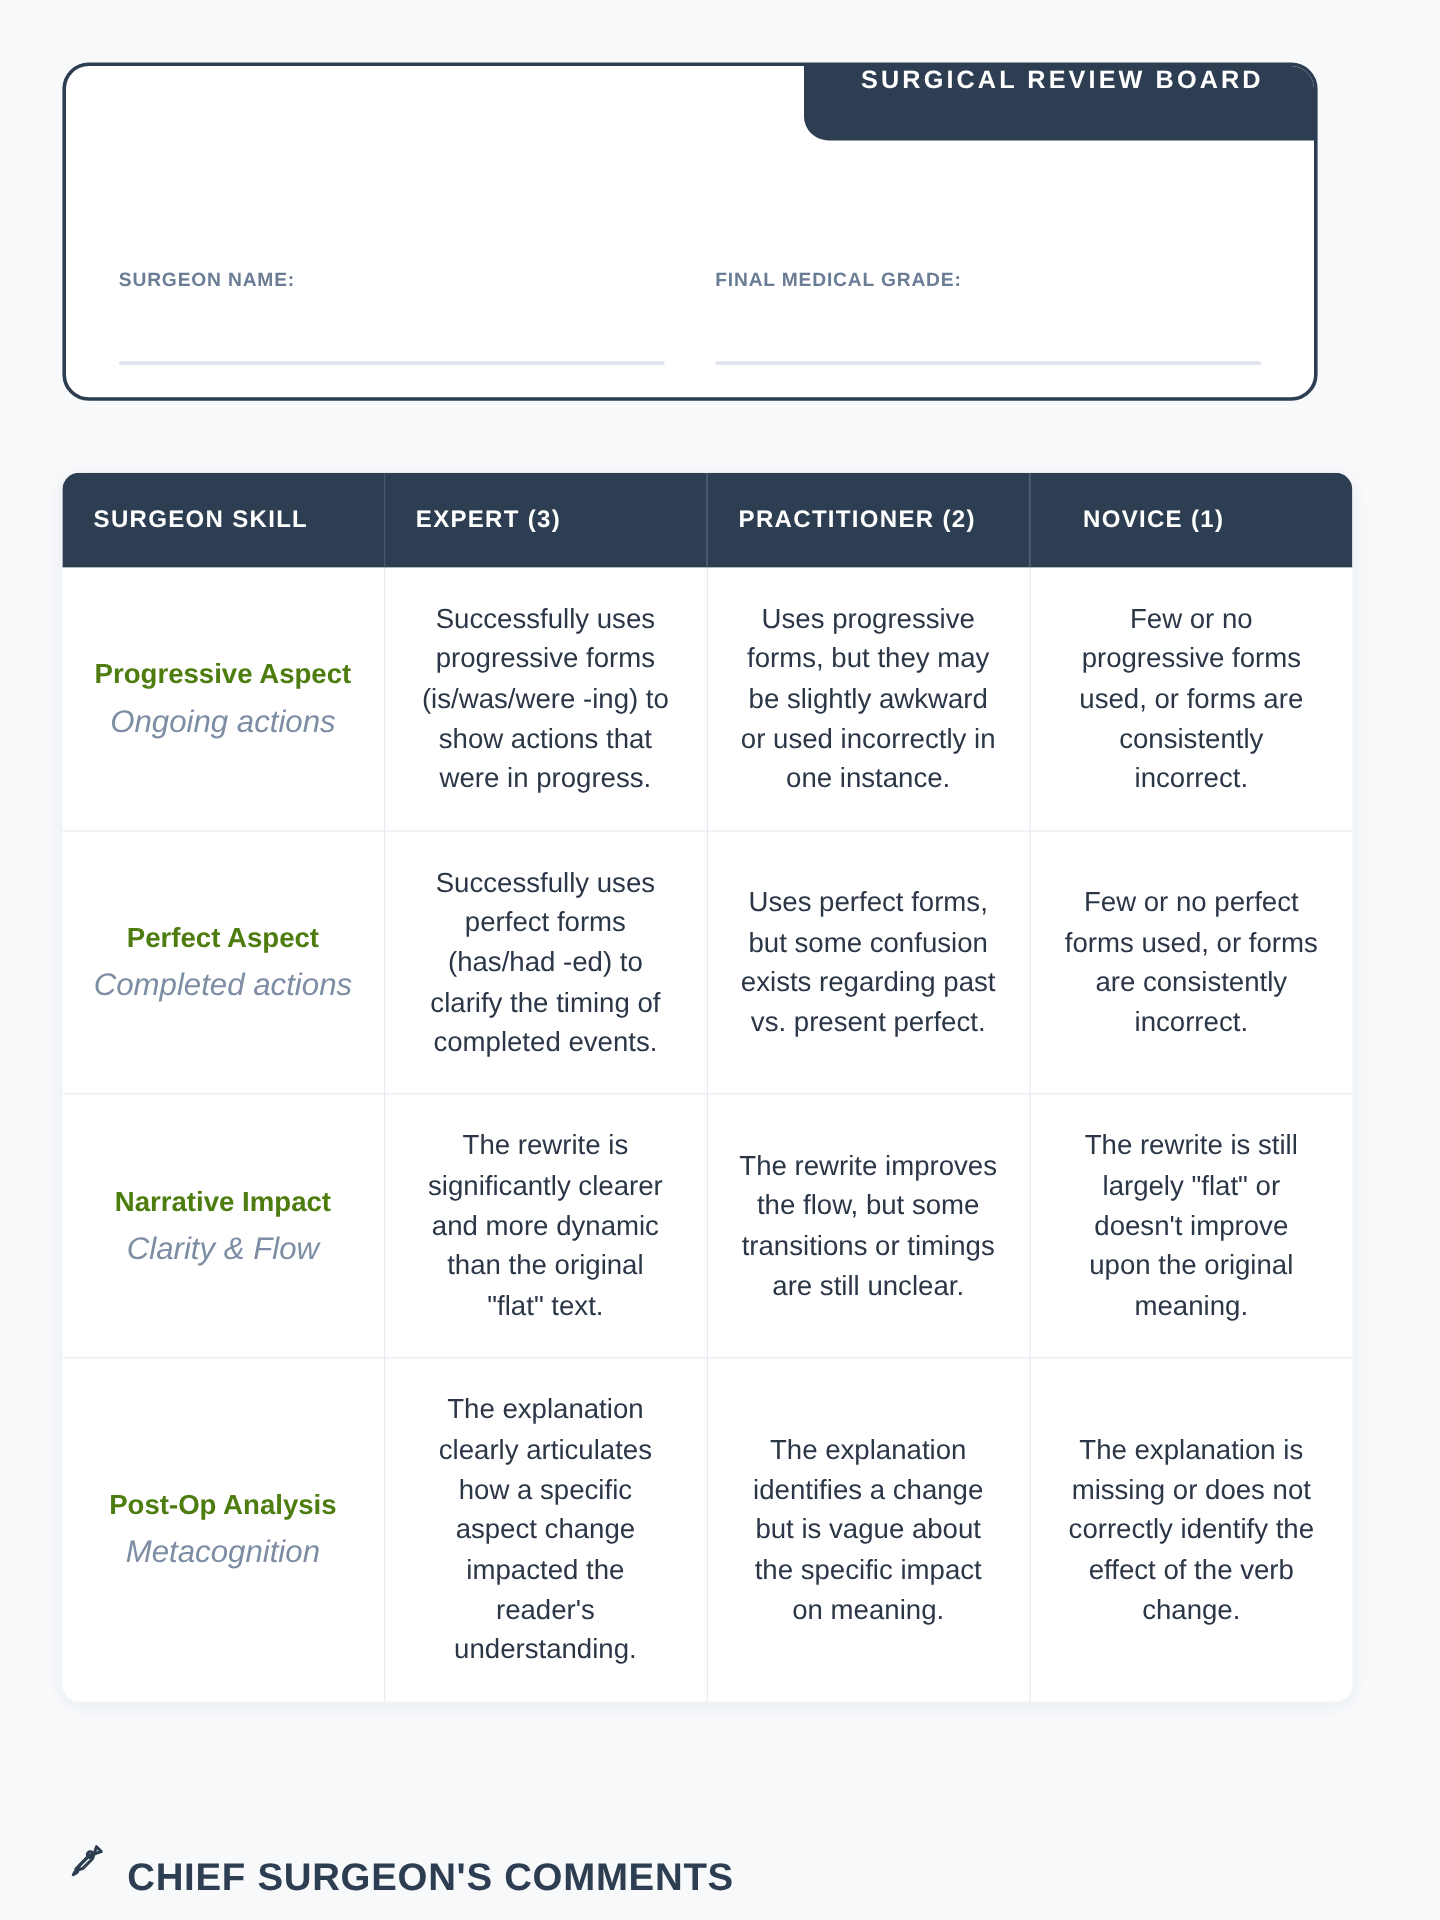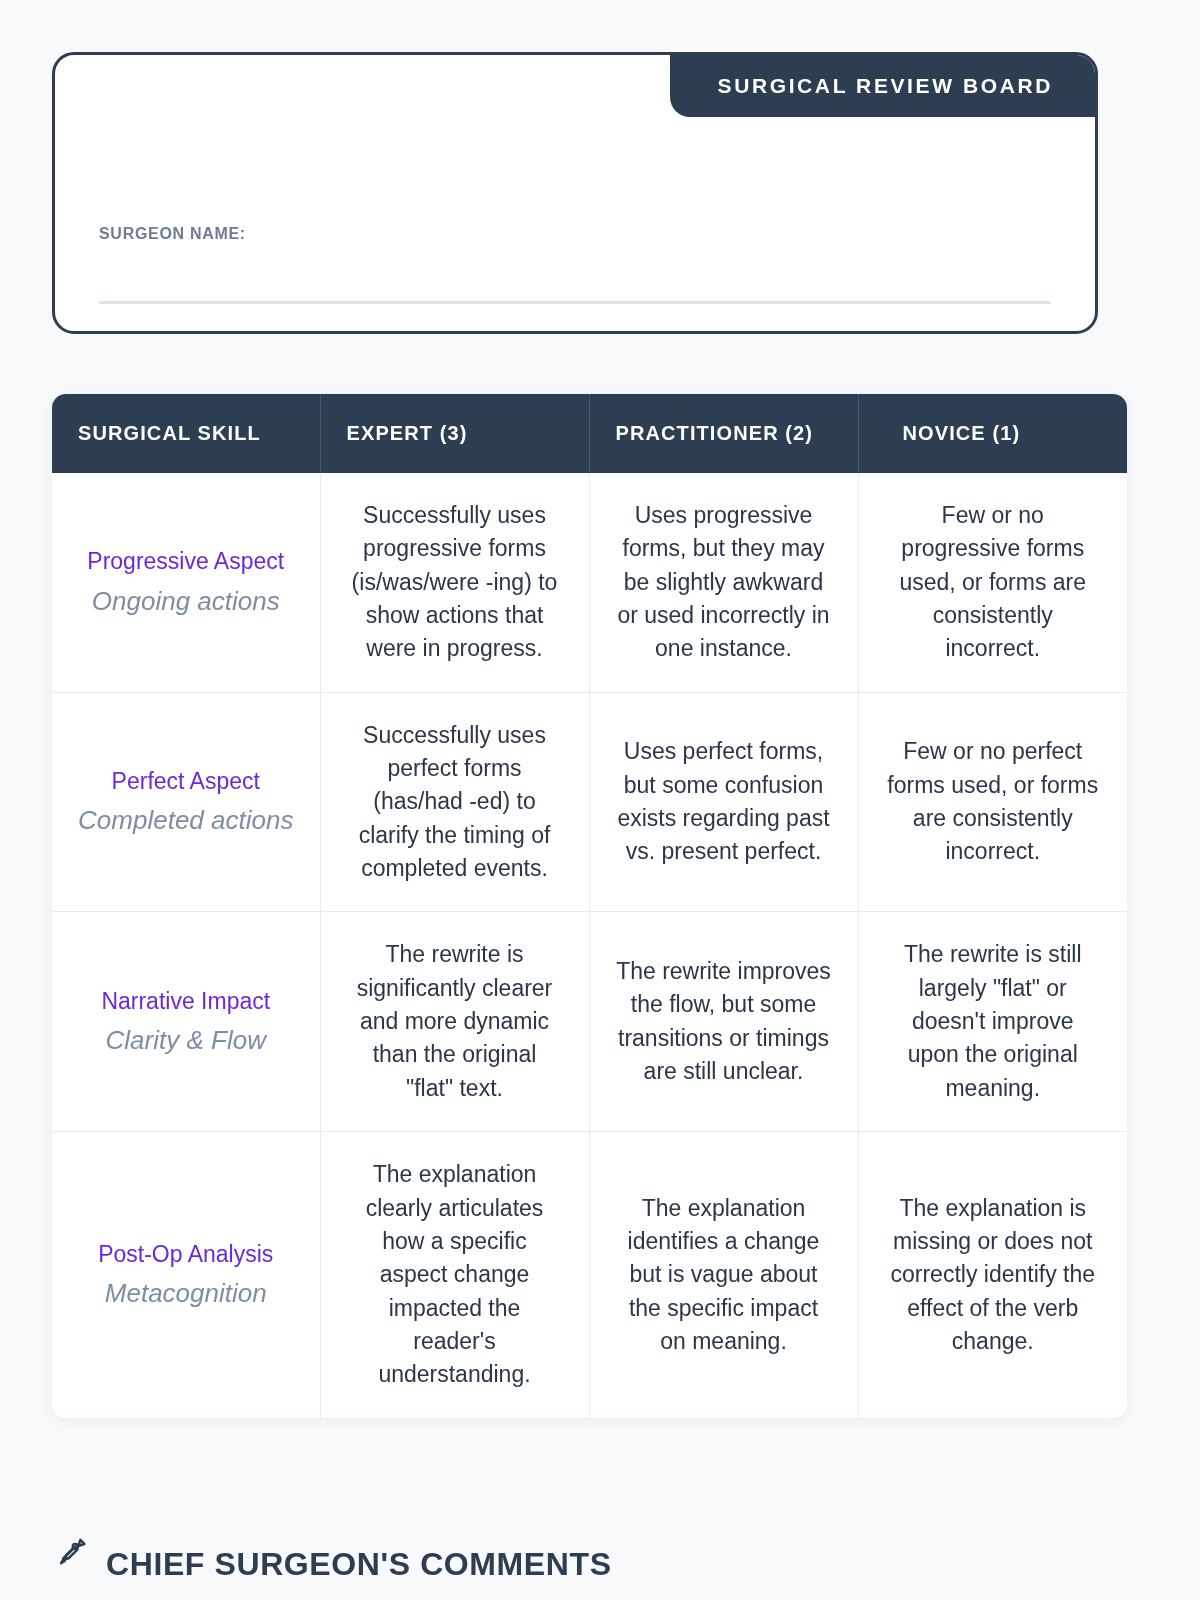--- a/index.html
+++ b/index.html
@@ -34,21 +34,21 @@
   }
 
   .review-banner {
     position: absolute;
     right: 0;
     top: 0;
     height: 62px;
     background: #2e3e52;
     border-bottom-left-radius: 20px;
     display: flex;
-    align-items: center;
+    align-items: flex-start;
     padding: 0 42px 0 48px;
   }
   .review-banner span {
     color: #ffffff;
     font-size: 21px;
     font-weight: 700;
     letter-spacing: 2.6px;
     white-space: nowrap;
   }
 
@@ -81,21 +81,20 @@
     transform-origin: left center;
   }
 
   .fields {
     position: absolute;
     left: 44px;
     right: 44px;
     top: 170px;
     display: flex;
     gap: 42px;
-    flex-direction: column;
   }
   .field { flex: 1 1 0; }
   .field-label {
     font-size: 16px;
     font-weight: 700;
     letter-spacing: 0.7px;
     color: #6b7d95;
     display: block;
     margin-bottom: 58px;
   }
@@ -149,22 +148,22 @@
   table.rubric td:last-child { border-right: none; }
   table.rubric tr:last-child td { border-bottom: none; }
 
   td.skill-cell {
     background: #f6f8fb;
     padding-left: 28px;
   }
   .skill-name {
     display: block;
     font-size: 23px;
-    font-weight: 400;
-    color: #6d28d9;
+    font-weight: 700;
+    color: #4d7c0f;
     line-height: 1.32;
   }
   .skill-sub {
     display: block;
     font-size: 26px;
     font-style: italic;
     color: #7d8da3;
     margin-top: 8px;
     line-height: 1.3;
   }
@@ -218,21 +217,21 @@
   <div class="rubric-wrap">
     <table class="rubric">
       <colgroup>
         <col class="col-skill">
           <col class="col-lvl">
           <col class="col-lvl">
           <col class="col-lvl">
       </colgroup>
       <thead>
         <tr>
-          <th>SURGICAL SKILL</th>
+          <th>SURGEON SKILL</th>
           <th>EXPERT (3)</th>
           <th>PRACTITIONER (2)</th>
           <th>NOVICE (1)</th>
         </tr>
       </thead>
       <tbody>
         <tr>
           <td class="skill-cell">
             <span class="skill-name">Progressive Aspect</span>
             <span class="skill-sub">Ongoing actions</span>

